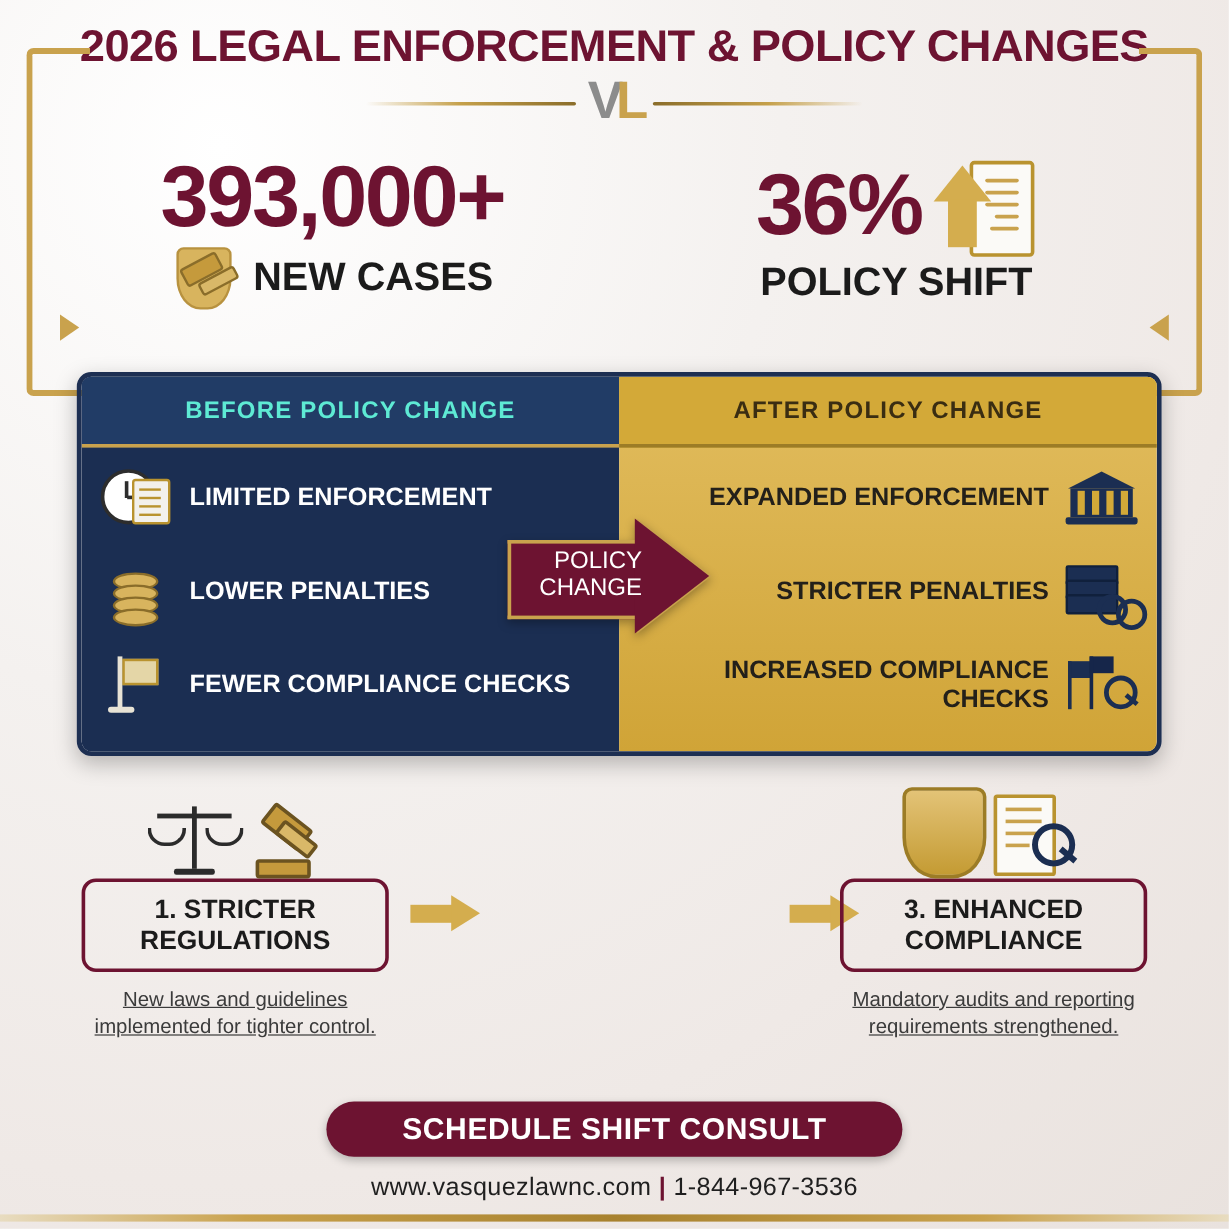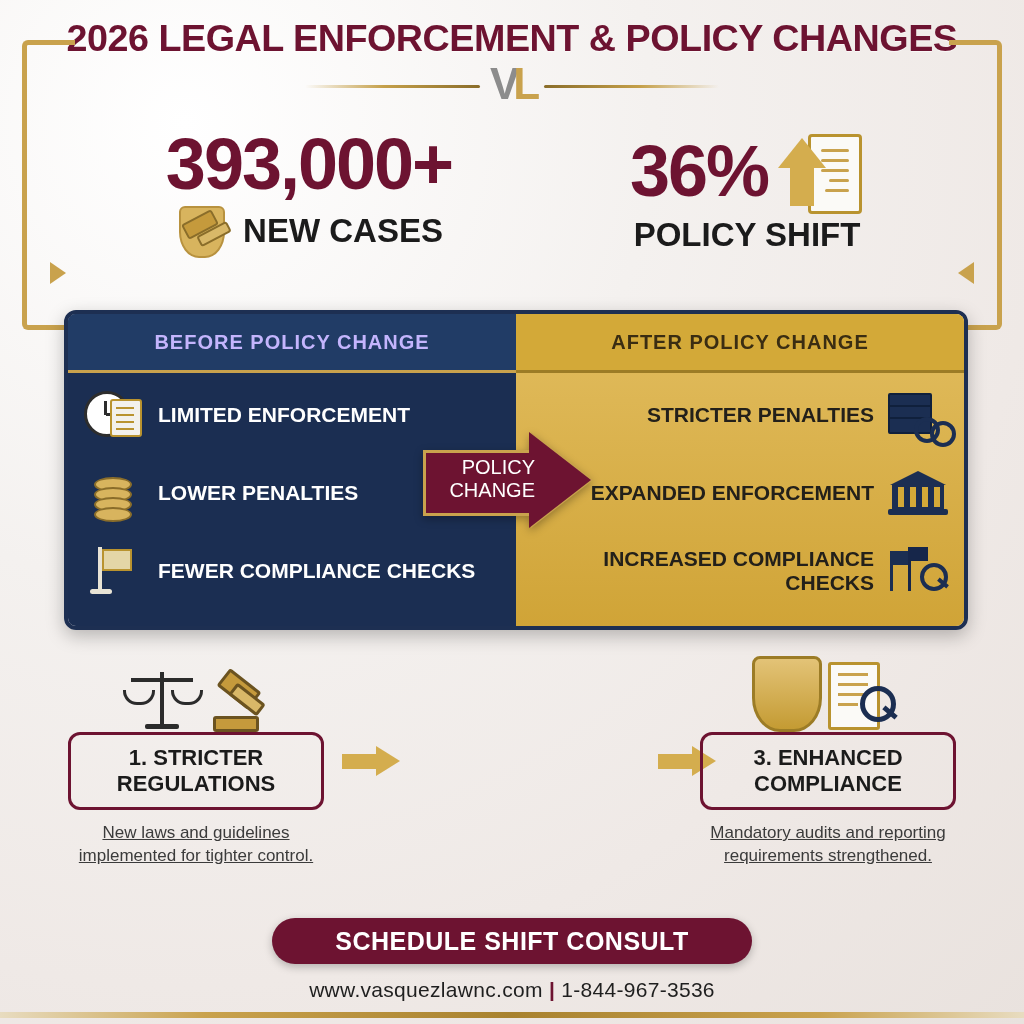--- a/index.html
+++ b/index.html
@@ -34,21 +34,21 @@
     background:linear-gradient(90deg,rgba(197,160,74,0) 0%,#c5a04a 45%,#8a6d2a 100%);
     border-radius:2px;
   }
   .rule.right{background:linear-gradient(270deg,rgba(197,160,74,0) 0%,#c5a04a 45%,#8a6d2a 100%);}
   .monogram{
     font-size:44px;font-weight:bold;color:#c9a24d;line-height:1;
     letter-spacing:-6px;position:relative;top:-2px;
   }
   .monogram .v{color:#8c8c8c;}
   
-  .stats{position:absolute;top:128px;left:0;right:0;height:170px;margin-left:32px;}
+  .stats{position:absolute;top:128px;left:0;right:0;height:170px;}
   .bracket{
     position:absolute;border:5px solid #c9a24d;width:48px;
   }
   .bracket.left{left:22px;top:40px;height:280px;border-right:none;border-radius:6px 0 0 6px;}
   .bracket.right{right:22px;top:40px;height:280px;border-left:none;border-radius:0 6px 6px 0;}
   .arrow-in{
     position:absolute;width:0;height:0;border-top:11px solid transparent;border-bottom:11px solid transparent;
   }
   .arrow-in.l{left:50px;top:262px;border-left:16px solid #c9a24d;}
   .arrow-in.r{right:50px;top:262px;border-right:16px solid #c9a24d;}
@@ -100,21 +100,21 @@
     display:flex;
   }
   .side{width:50%;position:relative;}
   .side.before{background:#1b2e52;}
   .side.after{background:linear-gradient(180deg,#e0bb5d 0%,#cfa githubs 0%,#d4ab3f 100%);}
   .side.after{background:linear-gradient(180deg,#e2bd5f 0%,#d0a437 100%);}
   .side-head{
     height:56px;display:flex;align-items:center;justify-content:center;
     font-size:20px;font-weight:bold;letter-spacing:1px;
   }
-  .before .side-head{background:#213c66;color:#c4b5fd;border-bottom:3px solid #c9a24d;}
+  .before .side-head{background:#213c66;color:#5eead4;border-bottom:3px solid #c9a24d;}
   .after .side-head{background:#d3a938;color:#3a2d12;border-bottom:3px solid #9c7c26;}
   .items{padding:14px 16px 0 16px;}
   .item{display:flex;align-items:center;gap:14px;margin-bottom:22px;}
   .after .item{justify-content:flex-end;text-align:right;}
   .item .txt{font-size:21px;font-weight:bold;line-height:1.15;}
   .before .item .txt{color:#ffffff;}
   .after .item .txt{color:#23201a;}
   .ico{width:60px;height:56px;position:relative;flex:0 0 60px;}
 
   
@@ -319,40 +319,40 @@
           </div>
           <div class="txt">FEWER COMPLIANCE CHECKS</div>
         </div>
       </div>
     </div>
 
     <div class="side after">
       <div class="side-head">AFTER POLICY CHANGE</div>
       <div class="items">
         <div class="item">
-          <div class="txt">STRICTER PENALTIES</div>
-          <div class="ico">
-            <div class="bill" style="top:6px;"></div>
-            <div class="bill" style="top:18px;"></div>
-            <div class="bill" style="top:30px;"></div>
-            <div class="cuff" style="left:26px;top:30px;"></div>
-            <div class="cuff" style="left:42px;top:34px;"></div>
-          </div>
-        </div>
-        <div class="item">
           <div class="txt">EXPANDED ENFORCEMENT</div>
           <div class="ico">
             <div class="bank-roof"></div>
             <div class="bank-body">
                 <i style="left:6px"></i>
                 <i style="left:18px"></i>
                 <i style="left:30px"></i>
                 <i style="left:42px"></i>
               </div>
             <div class="bank-base"></div>
+          </div>
+        </div>
+        <div class="item">
+          <div class="txt">STRICTER PENALTIES</div>
+          <div class="ico">
+            <div class="bill" style="top:6px;"></div>
+            <div class="bill" style="top:18px;"></div>
+            <div class="bill" style="top:30px;"></div>
+            <div class="cuff" style="left:26px;top:30px;"></div>
+            <div class="cuff" style="left:42px;top:34px;"></div>
           </div>
         </div>
         <div class="item">
           <div class="txt">INCREASED COMPLIANCE CHECKS</div>
           <div class="ico">
             <div class="f1"></div>
               <div class="f1s"></div>
             <div class="f2"></div>
               <div class="f2s"></div>
             <div class="mag"></div>

